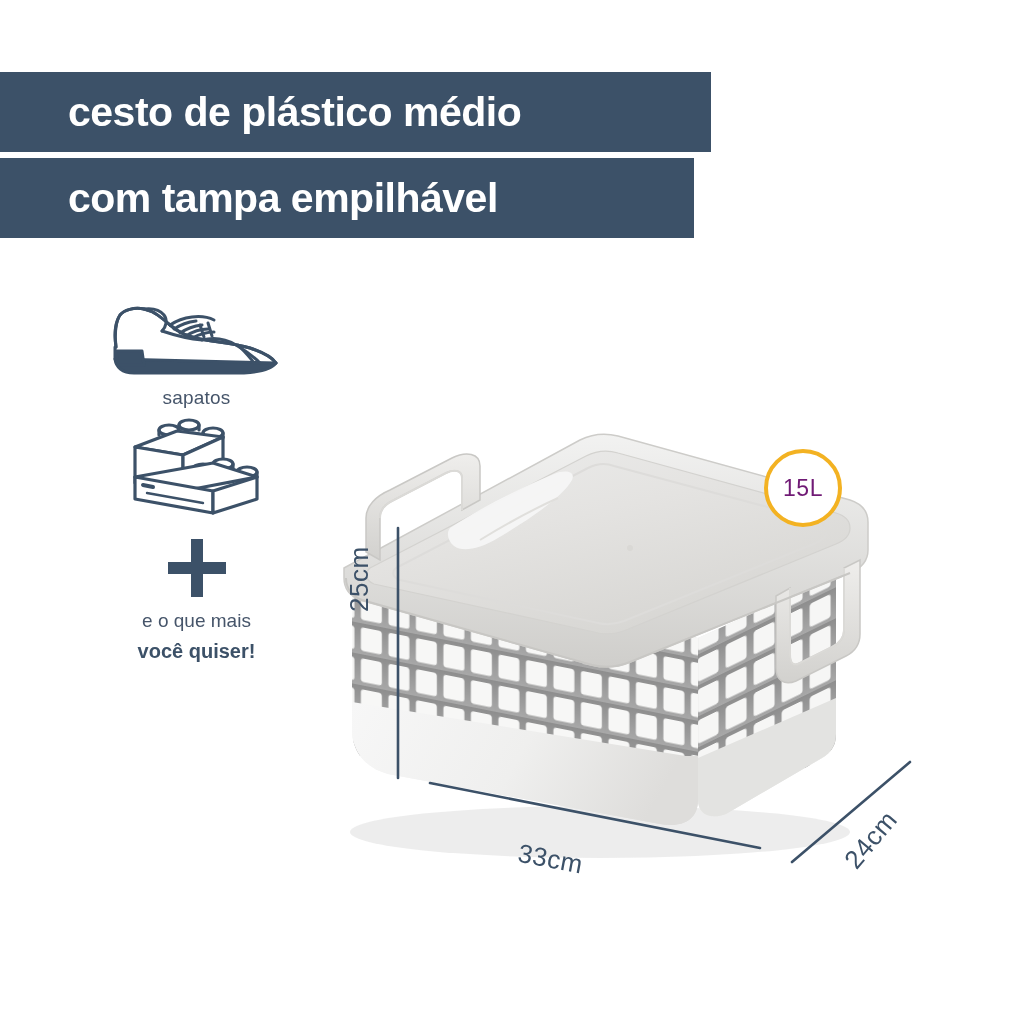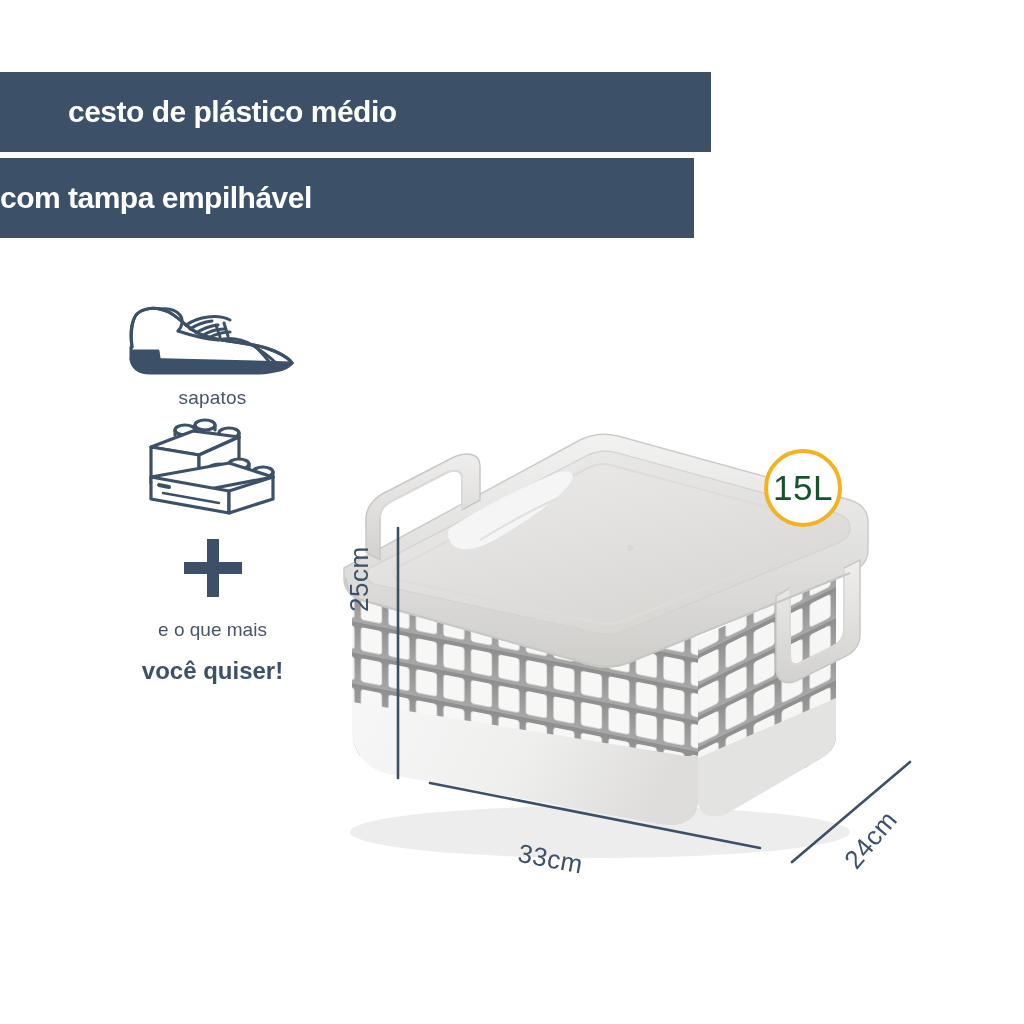--- a/index.html
+++ b/index.html
@@ -25,40 +25,41 @@
   
   .banner {
     position: absolute;
     background: #3c5168;
     display: flex;
     align-items: center;
   }
   .banner-text {
     color: #ffffff;
     font-weight: bold;
-    font-size: 30px;
+    font-size: 41px;
     letter-spacing: -0.5px;
     white-space: nowrap;
   }
   #banner-1 {
     left: 0; top: 72px;
     width: 711px; height: 80px;
     padding-left: 68px;
     box-sizing: border-box;
   }
   #banner-2 {
     left: 0; top: 158px;
     width: 694px; height: 80px;
+    padding-left: 68px;
     box-sizing: border-box;
   }
 
   
   #features {
     position: absolute;
-    left: 110px;
+    left: 94px;
     top: 285px;
     width: 205px;
   }
   .feature {
     width: 205px;
     text-align: center;
     margin-bottom: 16px;
   }
   .feature-icon {
     height: 92px;
@@ -74,27 +75,27 @@
   }
   .plus-wrap {
     height: 70px;
     display: flex;
     align-items: center;
     justify-content: center;
   }
   .extra-line-1 {
     font-size: 19px;
     color: #46556a;
-    margin-top: 16px;
+    margin-top: 7px;
   }
   .extra-line-2 {
-    font-size: 24px;
+    font-size: 20px;
     color: #3c5168;
     font-weight: bold;
-    margin-top: 16px;
+    margin-top: 8px;
   }
 
   
   #product {
     position: absolute;
     left: 330px;
     top: 400px;
     width: 660px;
     height: 520px;
   }
@@ -144,22 +145,22 @@
     border-radius: 50%;
     background: #ffffff;
     border: 4px solid #f3b222;
     box-sizing: border-box;
     display: flex;
     align-items: center;
     justify-content: center;
     z-index: 20;
   }
   #badge-15l-text {
-    font-size: 35px;
-    color: #14532d;
+    font-size: 23px;
+    color: #701a75;
     letter-spacing: 0.5px;
   }
 </style>
 </head>
 <body>
 
 <div id="stage">
 
   <div class="banner" id="banner-1">
     <span class="banner-text">cesto de plástico médio</span>

